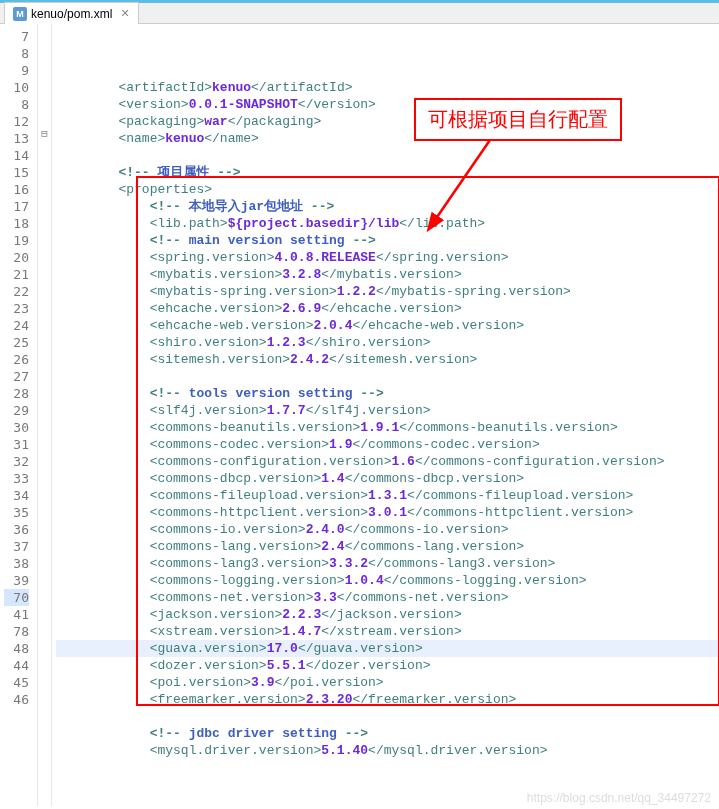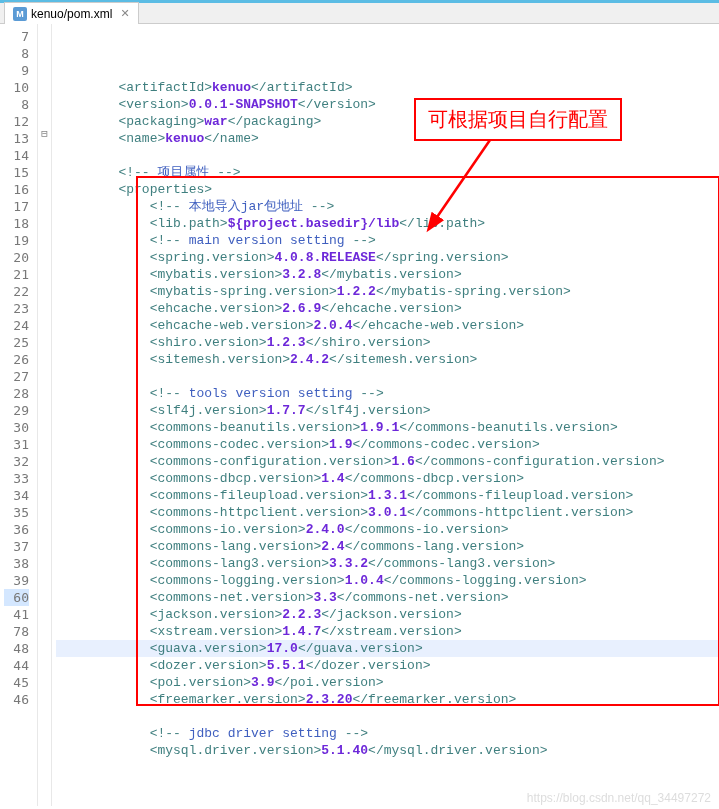--- a/index.html
+++ b/index.html
@@ -90,21 +90,21 @@
       line-height: 17px;
       white-space: pre;
       font-family: "Consolas", "Courier New", monospace;
       font-size: 13px;
       position: relative;
     }
     .code .line { height: 17px; }
     .code .line.hl { background: #e8f0fe; }
     .tag { color: #3f7f7f; }
     .txt { color: #6d28d9; font-weight: bold; }
-    .cmt { color: #3f5fbf; }
+    .cmt { color: #3f5fbf; font-weight: bold; }
     .cmt .mk { color: #3f7f7f; }
     .annotation-box {
       position: absolute;
       border: 2px solid #ff0000;
       pointer-events: none;
     }
     .callout-box {
       position: absolute;
       border: 2px solid #ff0000;
       background: #fff;
@@ -168,21 +168,21 @@
       <div class="ln">30</div>
       <div class="ln">31</div>
       <div class="ln">32</div>
       <div class="ln">33</div>
       <div class="ln">34</div>
       <div class="ln">35</div>
       <div class="ln">36</div>
       <div class="ln">37</div>
       <div class="ln">38</div>
       <div class="ln">39</div>
-      <div class="ln hl">60</div>
+      <div class="ln hl">70</div>
       <div class="ln">41</div>
       <div class="ln">78</div>
       <div class="ln">48</div>
       <div class="ln">44</div>
       <div class="ln">45</div>
       <div class="ln">46</div>
     </div>
   <div class="fold-col" id="foldcol">
       <div class="fm"></div>
       <div class="fm"></div>

